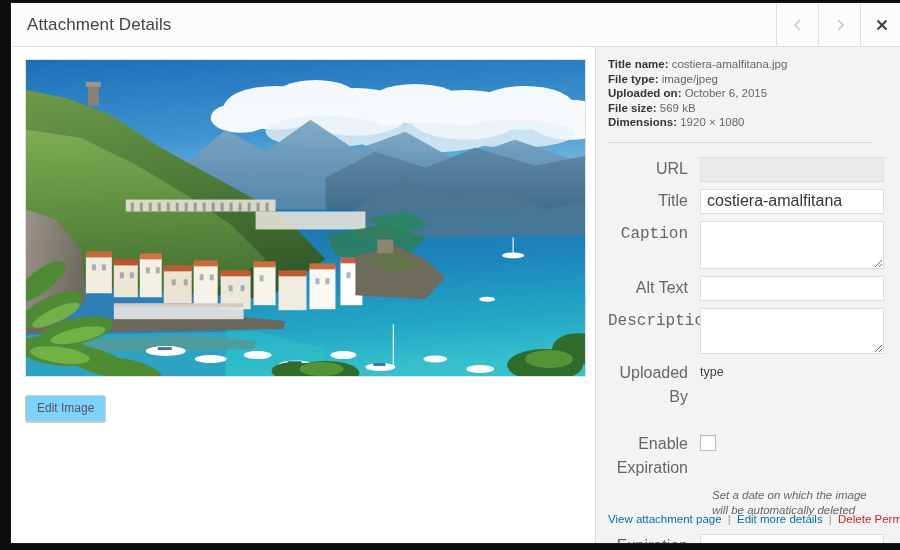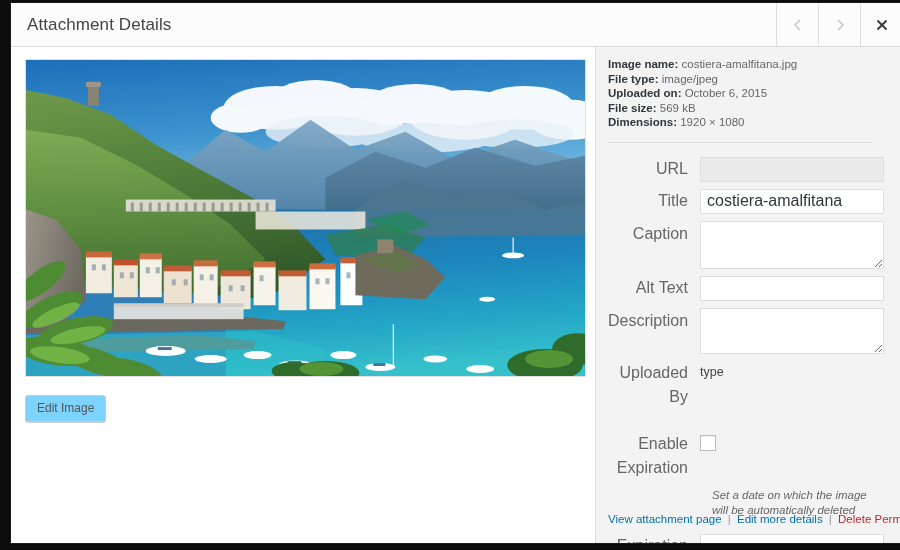--- a/index.html
+++ b/index.html
@@ -119,21 +119,21 @@
   }
   .field-label {
     width: 92px; min-width: 92px;
     text-align: right;
     padding-right: 12px;
     font-size: 16px;
     color: #666;
     line-height: 24px;
     box-sizing: border-box;
   }
-  .field-label.tall { line-height: 22px; padding-top: 2px; }
+  .field-label.tall { line-height: 22px; padding-top: 2px; font-family: Liberation Mono, monospace; }
   .field-ctl { flex: 1; }
   input.txt, textarea.txt {
     width: 100%;
     box-sizing: border-box;
     font-family: "Liberation Sans", sans-serif;
     font-size: 16px;
     color: #32373c;
     border: 1px solid #ddd;
     background: #fff;
     padding: 4px 6px;
@@ -416,21 +416,21 @@
           </g>
         </svg>
       </div>
       <div class="edit-image-btn">Edit Image</div>
     </div>
 
     <div class="settings-pane">
 
       <div class="file-details">
         <div>
-          <span class="fd-label">Image name:</span>
+          <span class="fd-label">Title name:</span>
           <span>costiera-amalfitana.jpg</span>
         </div>
         <div>
           <span class="fd-label">File type:</span>
           <span>image/jpeg</span>
         </div>
         <div>
           <span class="fd-label">Uploaded on:</span>
           <span>October 6, 2015</span>
         </div>

